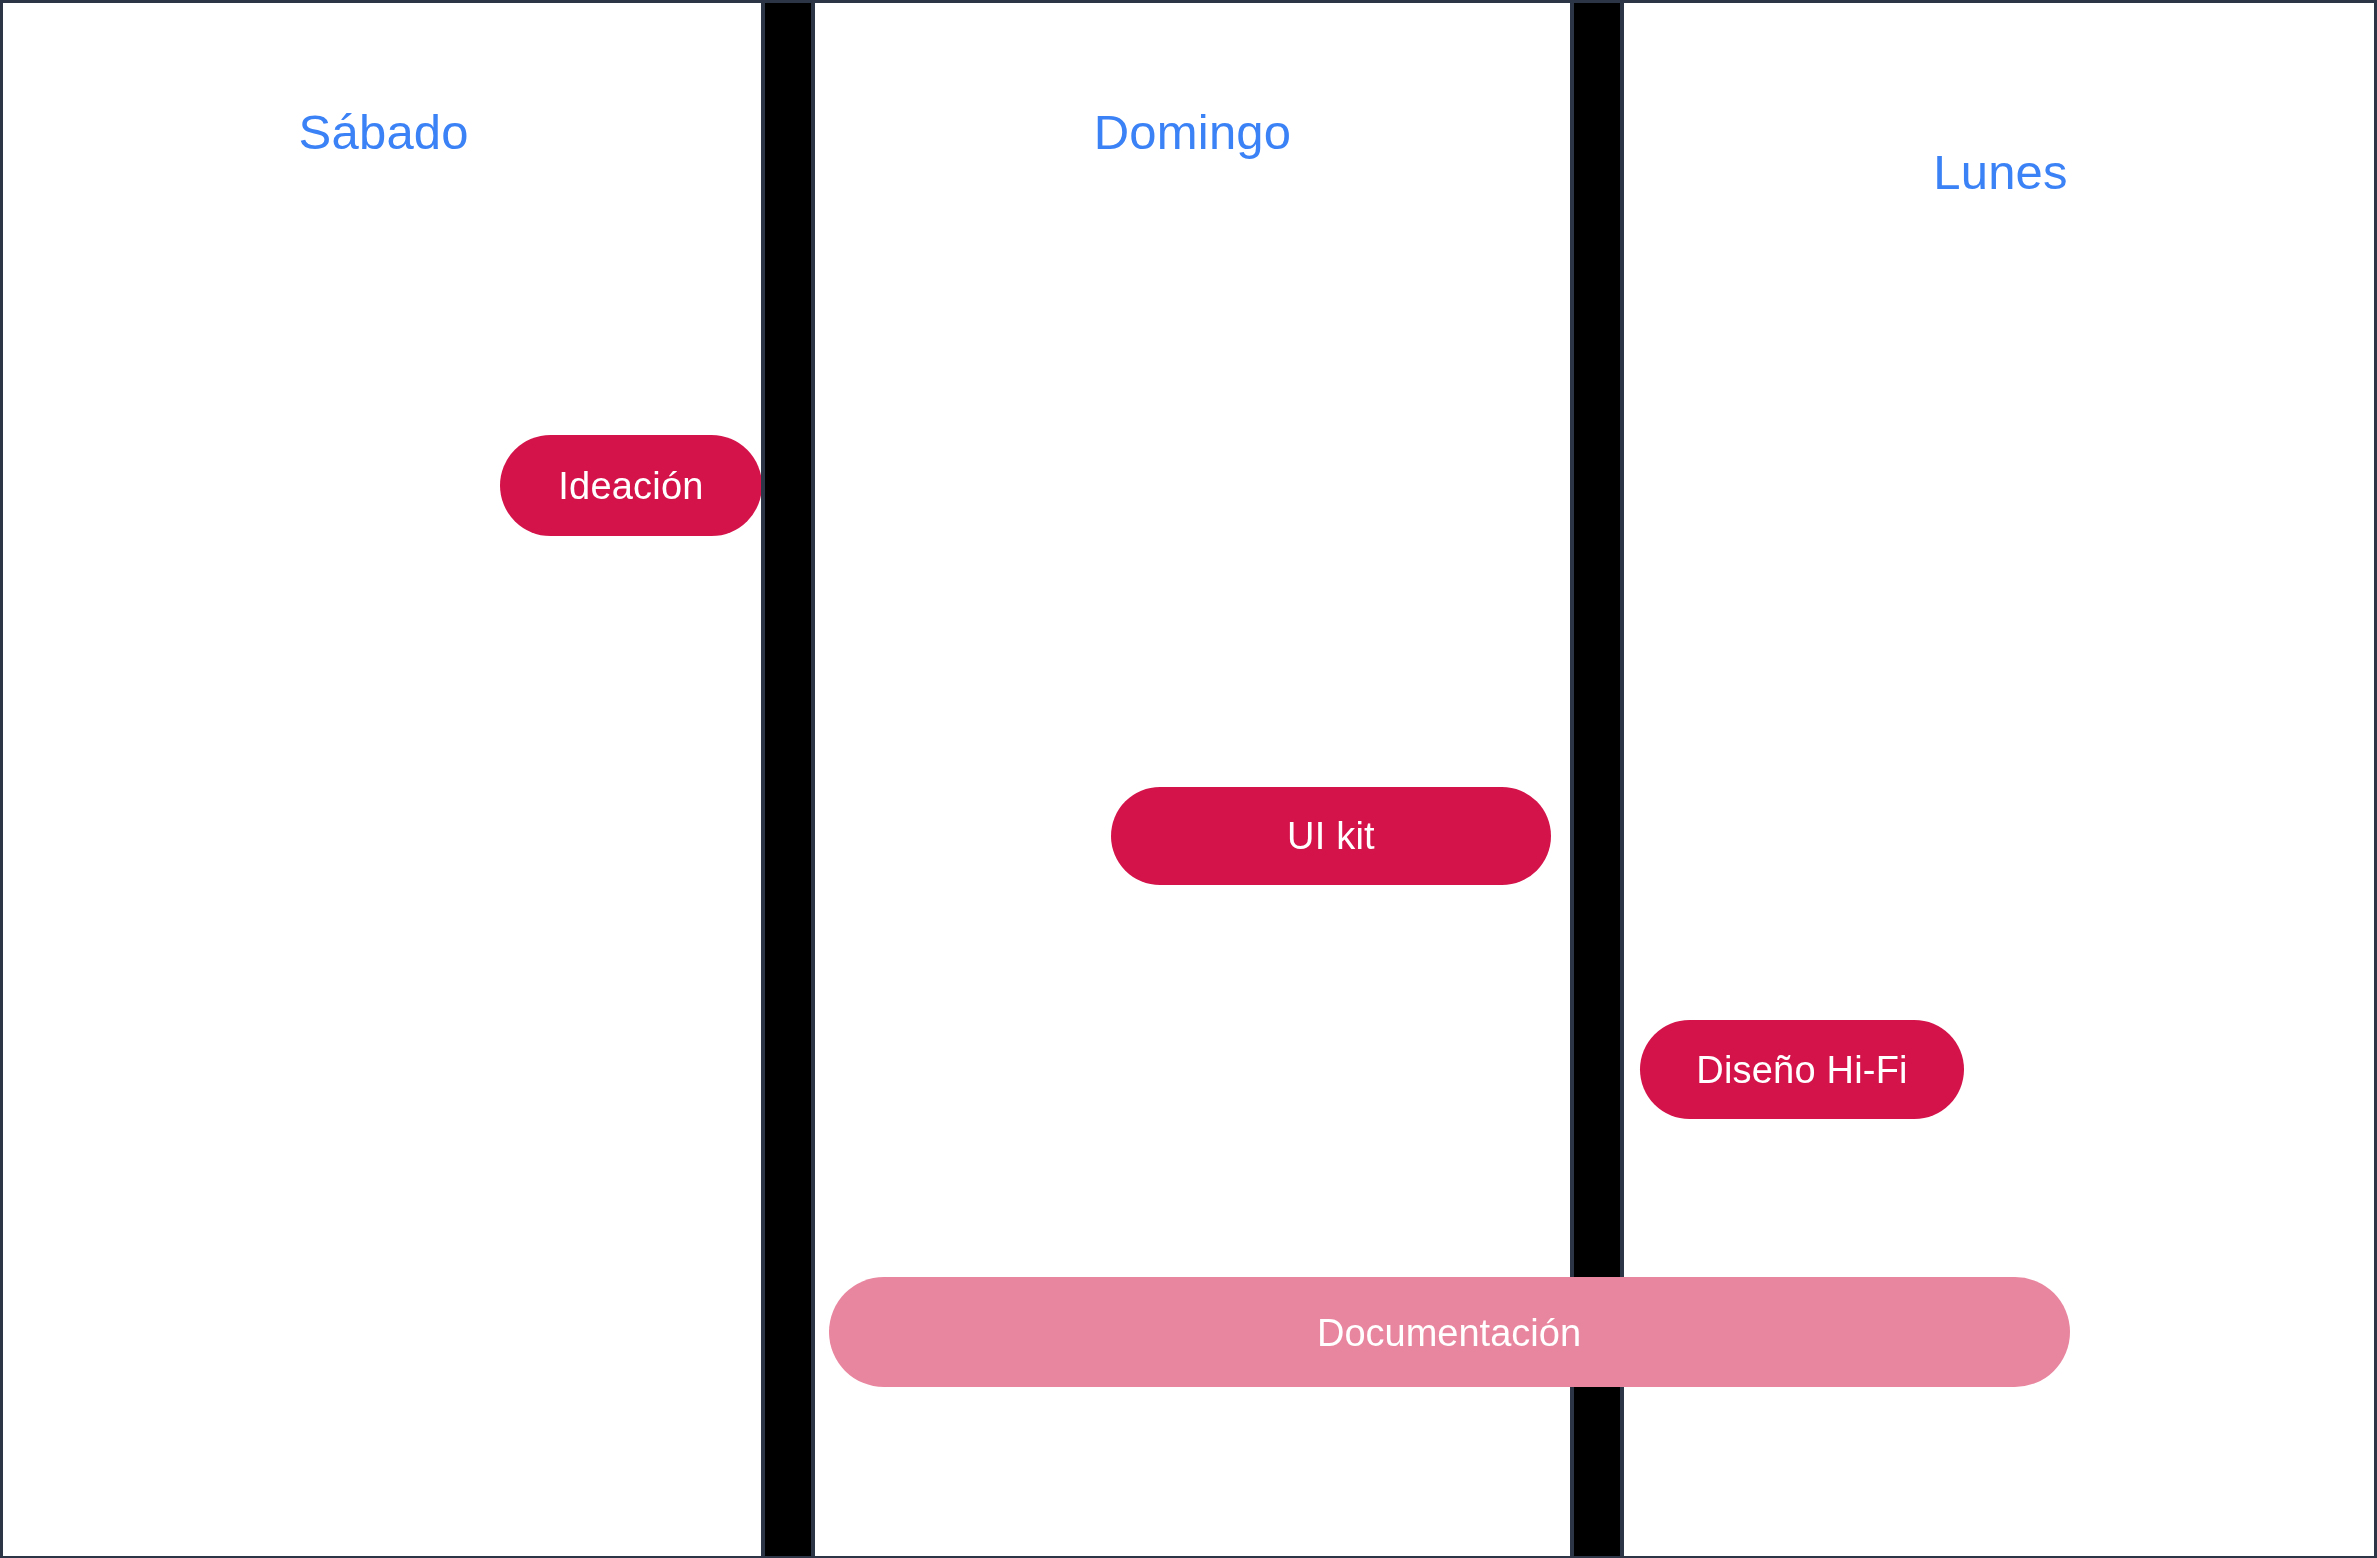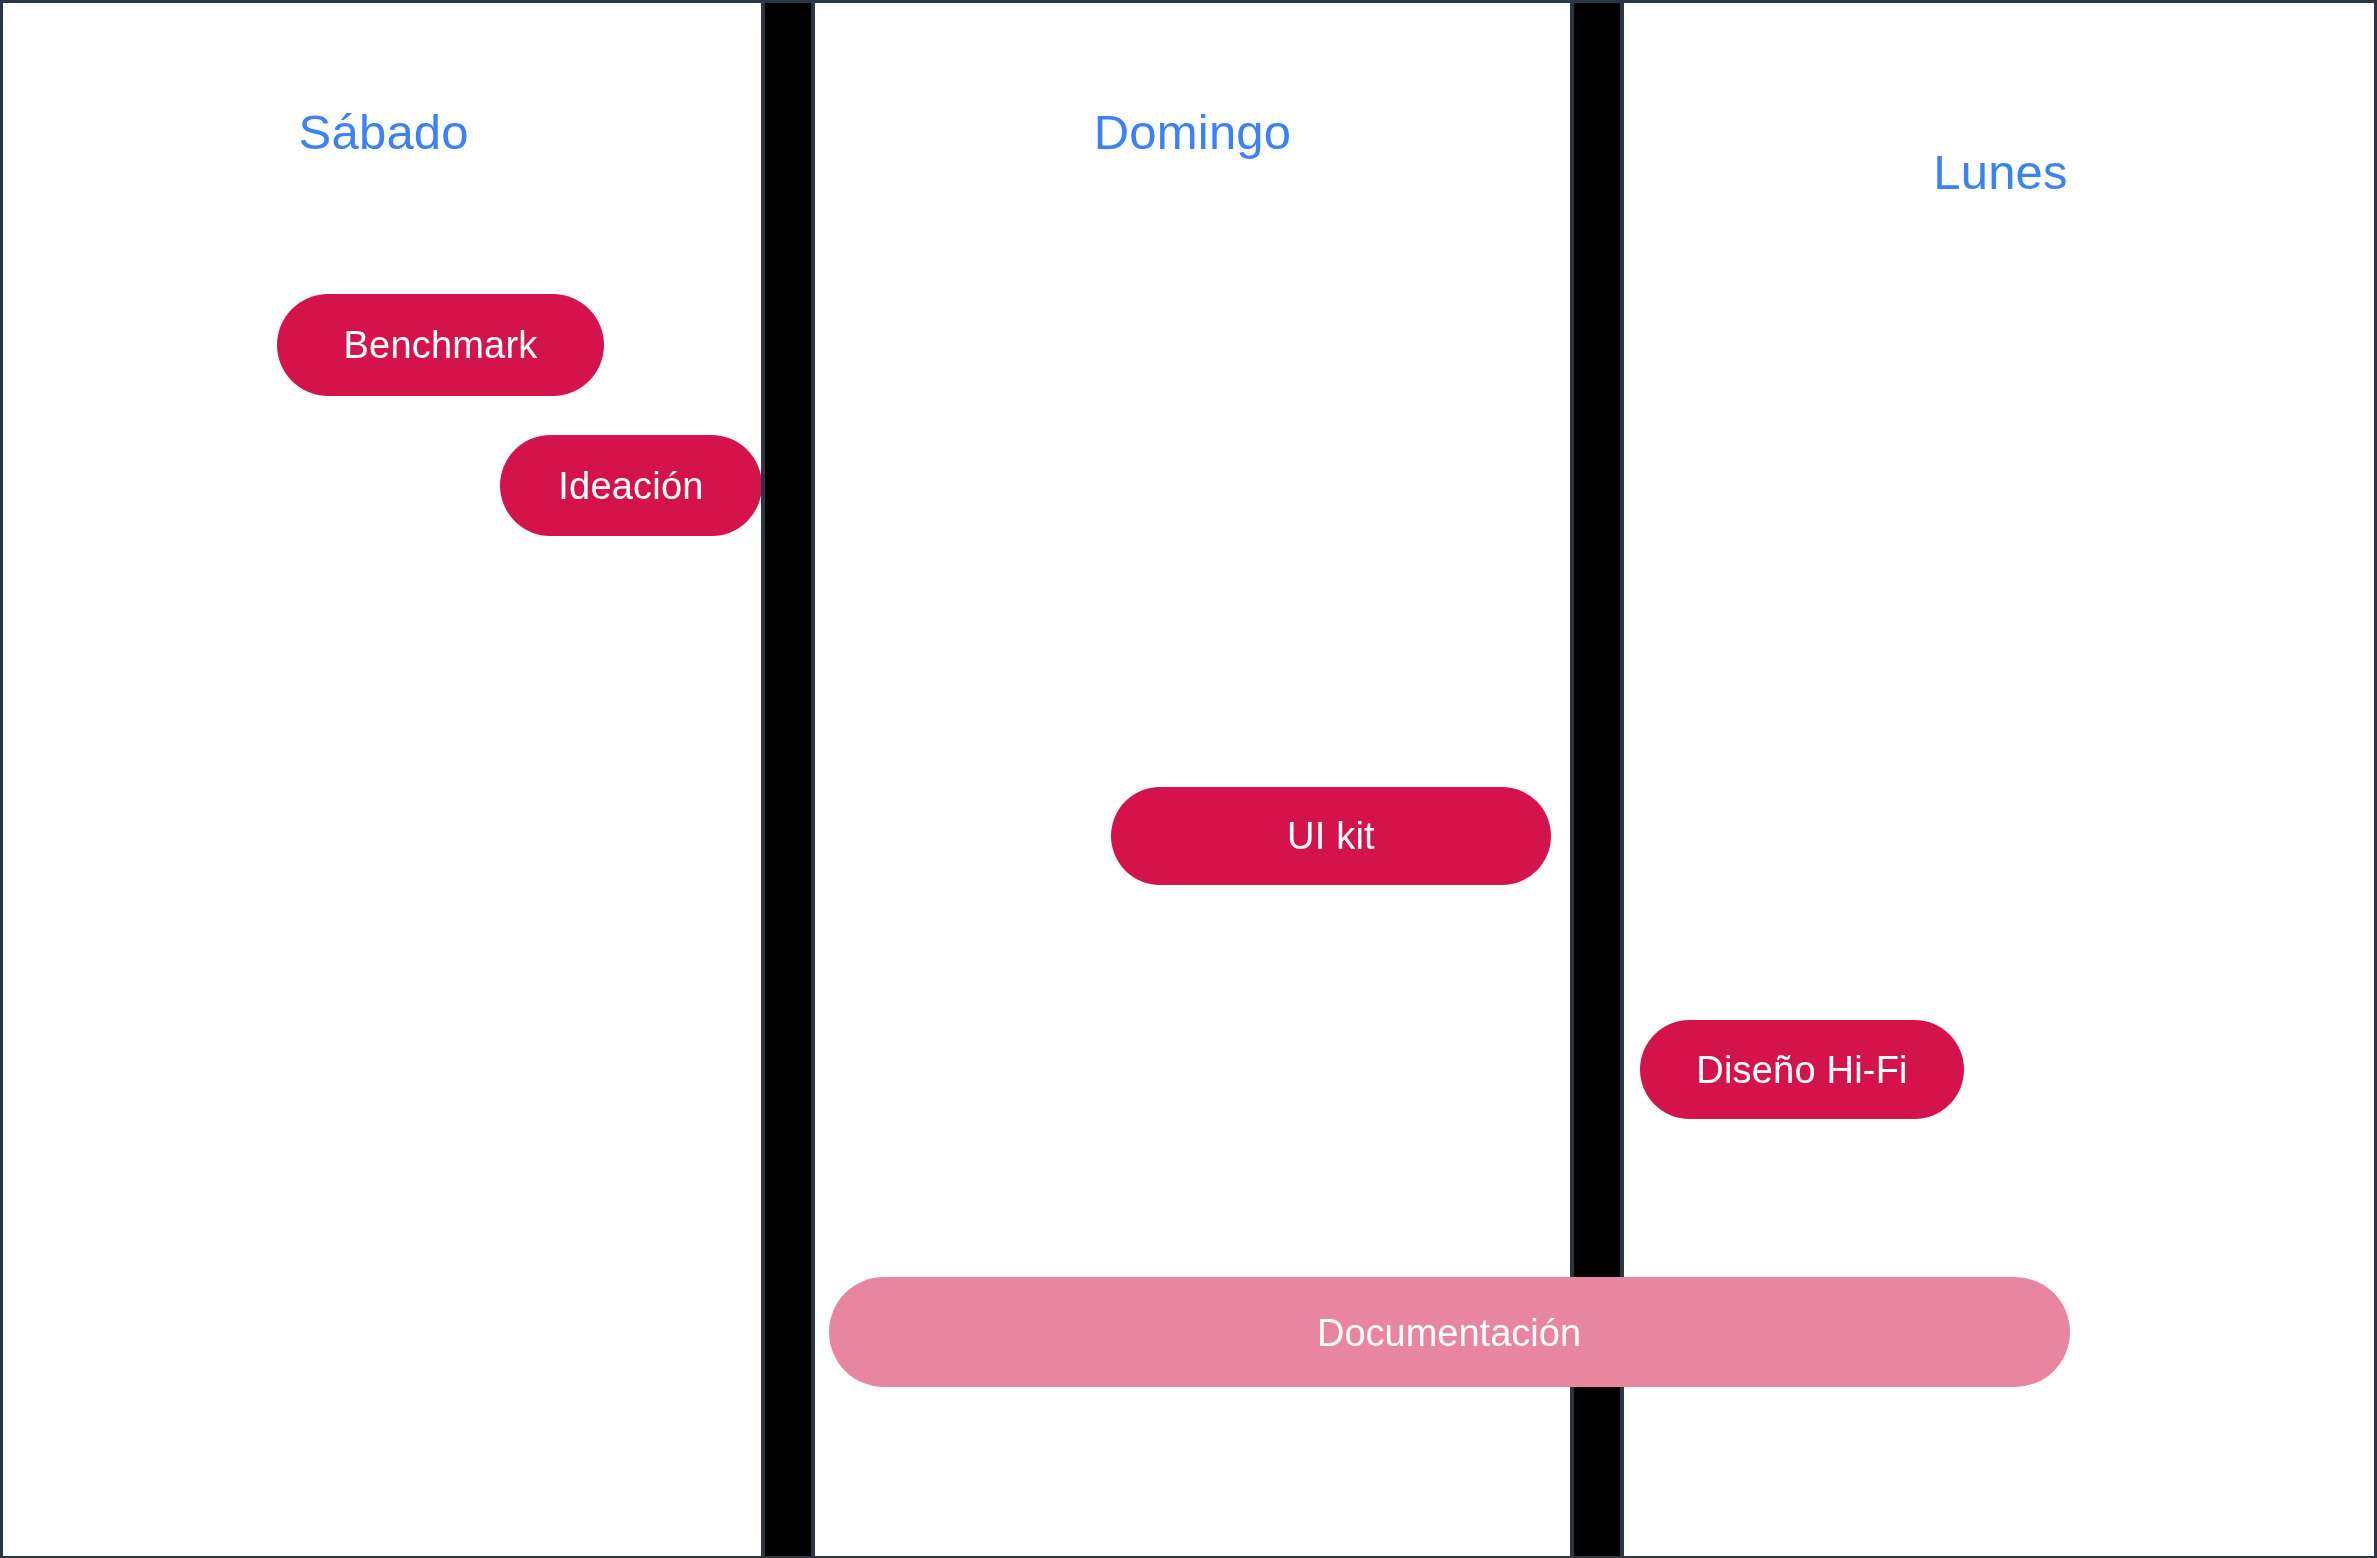--- a/index.html
+++ b/index.html
@@ -98,23 +98,20 @@
   </div>
 
   <div class="column" style="left:812px; width:755px;">
     <div class="col-header" style="top:105px;">Domingo</div>
   </div>
 
   <div class="column" style="left:1621px; width:753px;margin-top:40px;">
     <div class="col-header" style="top:105px;">Lunes</div>
   </div>
 
-  <div class="pill solid" style="left:274px; top:291px; width:327px; height:102px;">
-    <span class="pill-label">Benchmark</span>
-  </div>
 
   <div class="pill solid" style="left:497px; top:432px; width:262px; height:101px;">
     <span class="pill-label">Ideación</span>
   </div>
 
 
   <div class="pill solid" style="left:1108px; top:784px; width:440px; height:98px;">
     <span class="pill-label">UI kit</span>
   </div>
 

